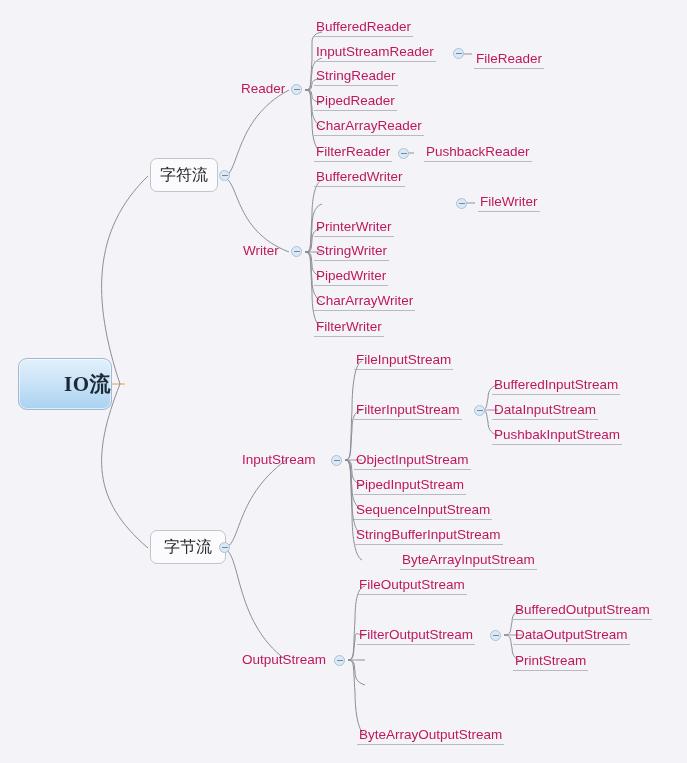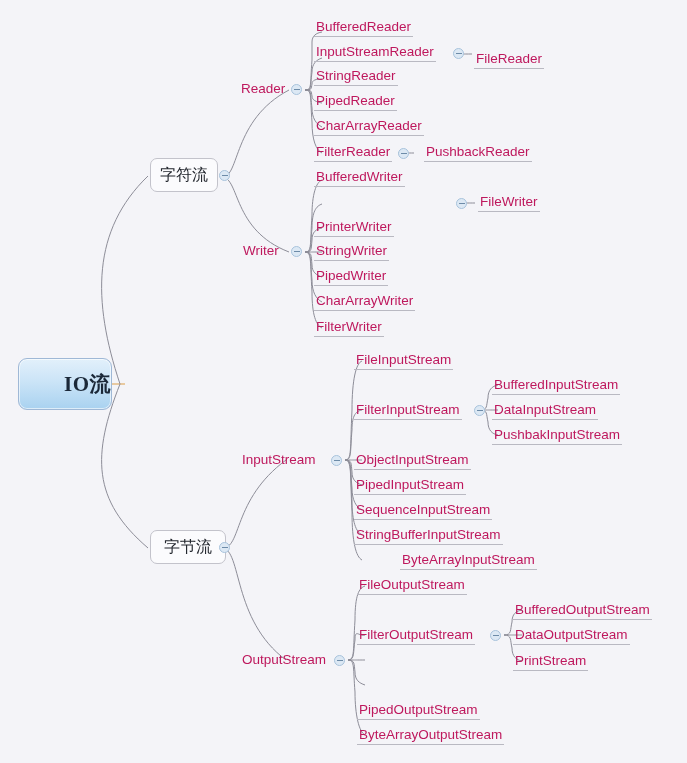--- a/index.html
+++ b/index.html
@@ -298,21 +298,18 @@
     <span>BufferedOutputStream</span>
   </div>
   <div class="text-node underlined" style="left:513px; top:627px;">
     <span>DataOutputStream</span>
   </div>
   <div class="text-node underlined" style="left:513px; top:653px;">
     <span>PrintStream</span>
   </div>
 
 
-  <div class="text-node underlined" style="left:357px; top:702px;">
-    <span>PipedOutputStream</span>
-  </div>
 
   <div class="text-node underlined" style="left:357px; top:727px;">
     <span>ByteArrayOutputStream</span>
   </div>
 
 </div>
 
 </body></html>

